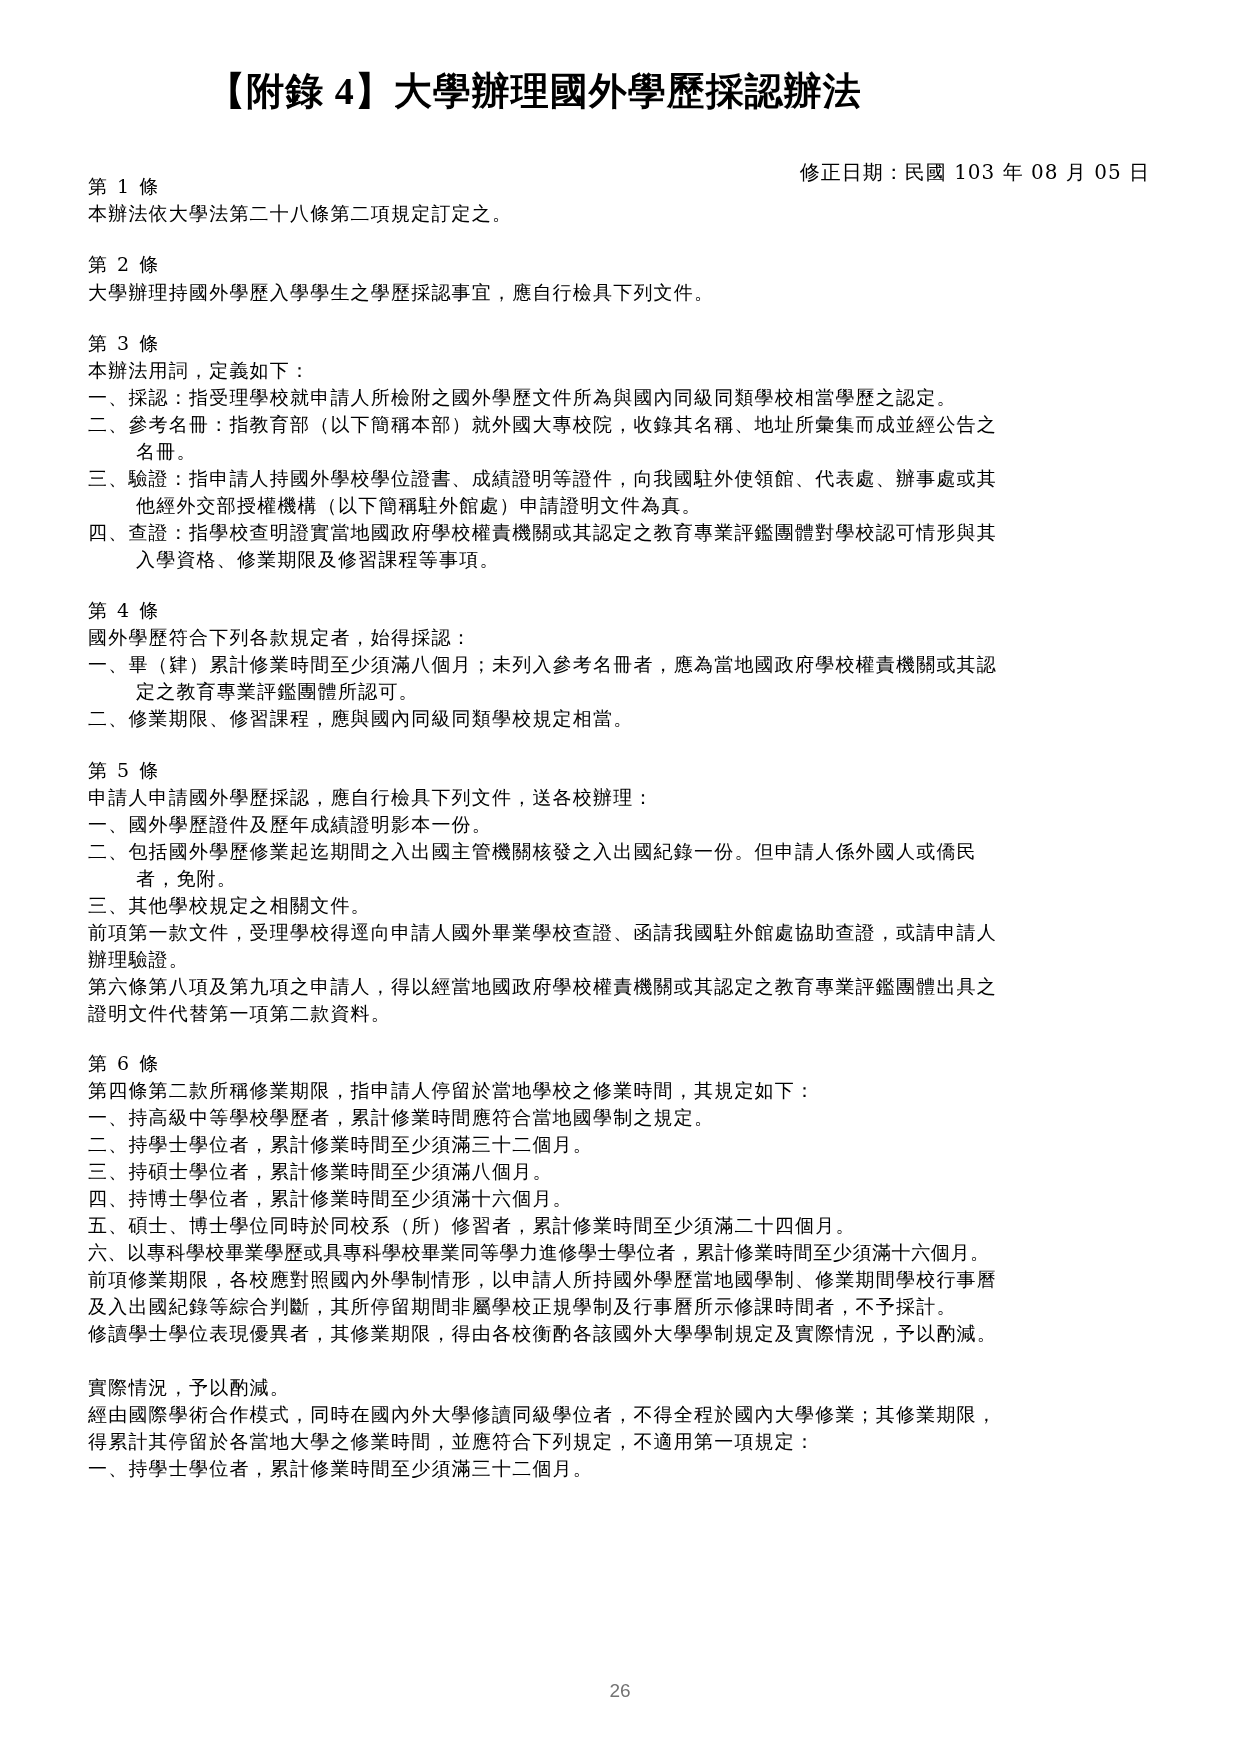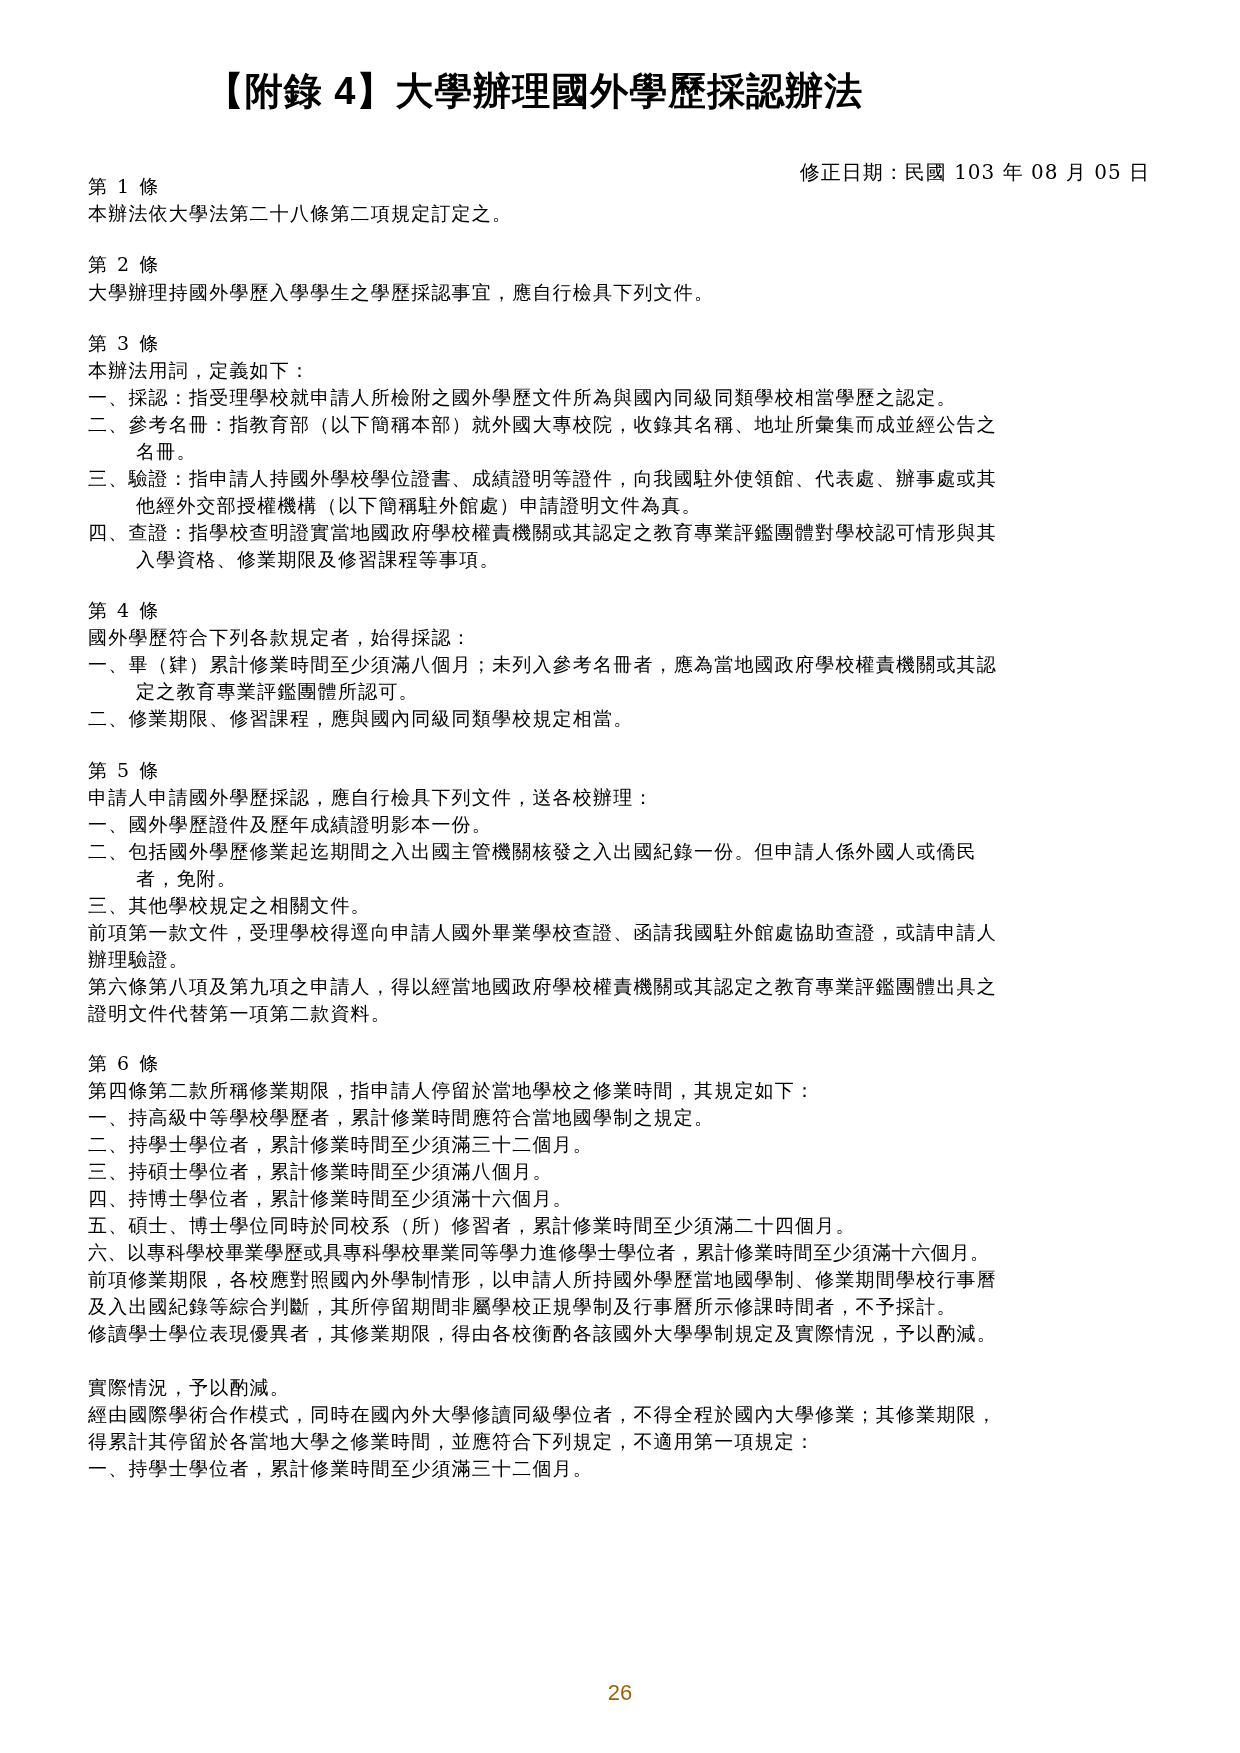--- a/index.html
+++ b/index.html
@@ -1,29 +1,29 @@
 <!DOCTYPE html>
 <html><head>
 <meta charset="utf-8">
 <style>
   html, body { margin: 0; padding: 0; background: #ffffff; }
   body { width: 1240px; height: 1753px; position: relative; overflow: hidden;
          font-family: "DejaVu Serif", "Liberation Serif", serif; color: #000; }
   .page { position: absolute; left: 0; top: 0; width: 1240px; height: 1753px; background: #fff; }
   .title { position: absolute; left: 0; width: 1069px; top: 66px; text-align: center;
            font-size: 38px; font-weight: bold; letter-spacing: 1px; line-height: 50px;
-           font-family: Liberation Sans, sans-serif; }
+           font-family: Liberation Serif, serif; }
   .date { position: absolute; right: 90px; top: 158px; font-size: 20px; line-height: 28px;
           letter-spacing: 1px; }
   .ln { position: absolute; left: 88px; font-size: 19px; line-height: 27px; white-space: nowrap;
         letter-spacing: 1.2px; }
   .ln.ind { left: 136px; }
   .ln.art { letter-spacing: 2px; }
   .pagenum { position: absolute; left: 0; width: 1240px; text-align: center; top: 1680px;
-             font-family: "Liberation Sans", sans-serif; font-size: 22px; color: #a16207; }
+             font-family: "Liberation Sans", sans-serif; font-size: 19px; color: #737373; }
 </style>
 </head>
 <body>
 
 <div class="page">
   <div class="title">【附錄 4】大學辦理國外學歷採認辦法</div>
   <div class="date">修正日期：民國 103 年 08 月 05 日</div>
 
   <div class="ln art" style="top:173px">第 1 條</div>
   <div class="ln" style="top:200px">本辦法依大學法第二十八條第二項規定訂定之。</div>

